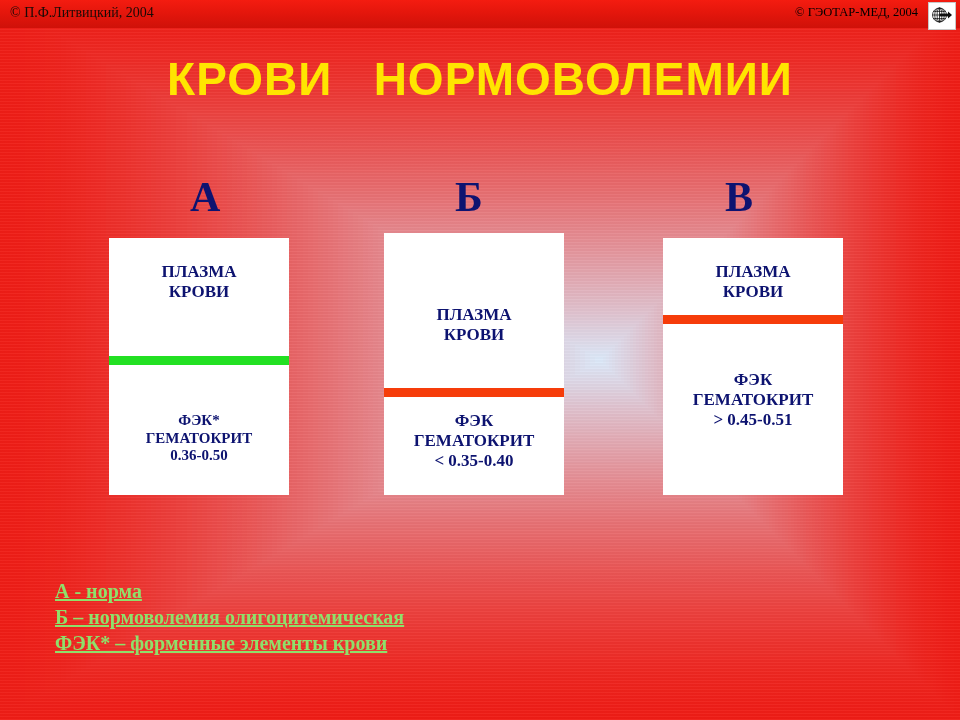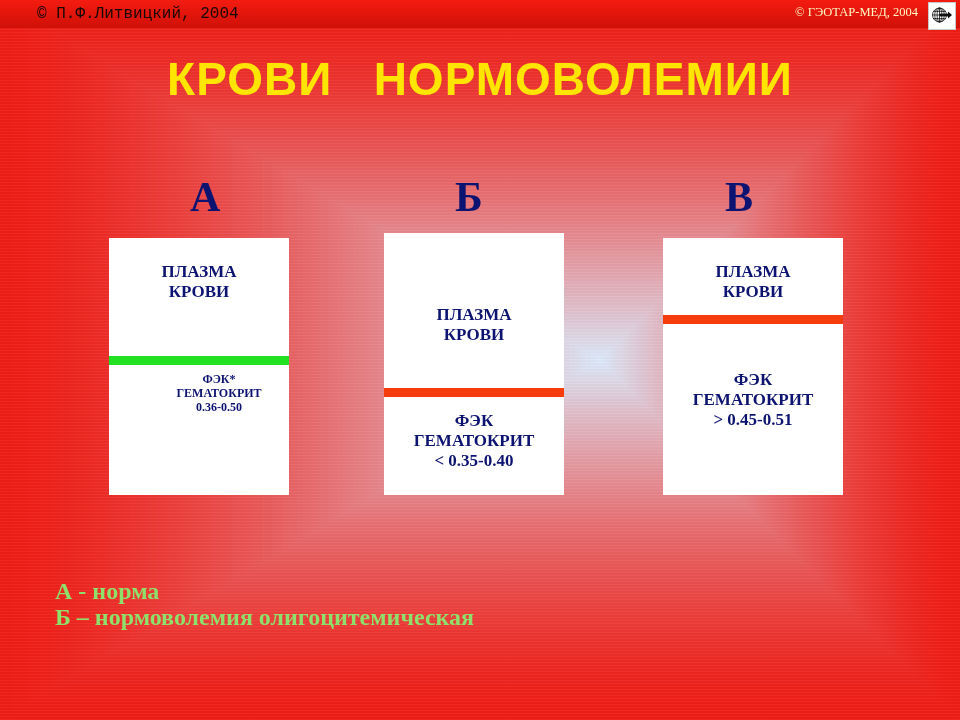--- a/index.html
+++ b/index.html
@@ -44,32 +44,31 @@
   .header-strip {
     position: absolute;
     left: 0; top: 0;
     width: 960px; height: 28px;
     background: linear-gradient(180deg, #f41c10 0%, #e4160c 45%, #cf1109 100%);
   }
   .hdr-left {
     position: absolute;
     left: 10px;
     top: 5px;
-    font-size: 16px;
+    font-size: 14px;
     color: #1a0a06;
-    font-family: Liberation Mono, monospace;
+    font-family: Liberation Serif, serif;
     white-space: nowrap;
-    margin-left: 27px;
   }
   .hdr-right {
     position: absolute;
     right: 42px;
     top: 5px;
     font-size: 12.5px;
-    color: #fef9c3;
+    color: #000000;
     font-family: "Liberation Serif", serif;
     white-space: nowrap;
   }
   .logo-box {
     position: absolute;
     right: 4px;
     top: 2px;
     width: 26px;
     height: 26px;
     background: #ffffff;
@@ -133,21 +132,21 @@
     font-family: "Liberation Serif", "DejaVu Serif", serif;
     font-weight: bold;
     color: #0d1370;
     line-height: 1.18;
     white-space: pre-line;
     z-index: 27;
   }
 
   
   #a-plasma { top: 262px; font-size: 17px; }
-  #a-fek    { top: 372px; font-size: 12px; padding-left: 20px; }
+  #a-fek    { top: 412px; font-size: 15px; }
   
   #b-plasma { top: 305px; font-size: 17px; }
   #b-fek    { top: 411px; font-size: 17px; }
   
   #v-plasma { top: 262px; font-size: 17px; }
   #v-fek    { top: 370px; font-size: 17px; }
 
   .cell-text.in-a { left: 109px; width: 180px; }
   .cell-text.in-b { left: 384px; width: 180px; }
   .cell-text.in-v { left: 663px; width: 180px; }
@@ -155,24 +154,25 @@
   
   .legend {
     position: absolute;
     left: 55px;
     top: 578px;
     z-index: 30;
   }
   .legend-line {
     font-family: "Liberation Serif", "DejaVu Serif", serif;
     font-weight: bold;
-    font-size: 24px;
+    font-size: 20px;
     color: #8fe06a;
     line-height: 26px;
     white-space: nowrap;
+    text-decoration: underline;
   }
 </style>
 </head>
 <body>
 
 <div id="slide">
 
   <div class="bg-base"></div>
   <div class="bg-layer" id="bg-rings">
       <div class="ring" style="left: 0px; top: 0px; width: 960px; height: 720px; background: rgb(239, 29, 22);"></div>
@@ -351,15 +351,16 @@
 
   <div class="cell-text in-v" id="v-plasma">ПЛАЗМА
 КРОВИ</div>
   <div class="cell-text in-v" id="v-fek">ФЭК
 ГЕМАТОКРИТ
 &gt; 0.45-0.51</div>
 
   <div class="legend">
     <div class="legend-line">А - норма</div>
     <div class="legend-line">Б – нормоволемия олигоцитемическая</div>
+    <div class="legend-line">ФЭК* – форменные элементы крови</div>
   </div>
 
 </div>
 
 </body></html>

